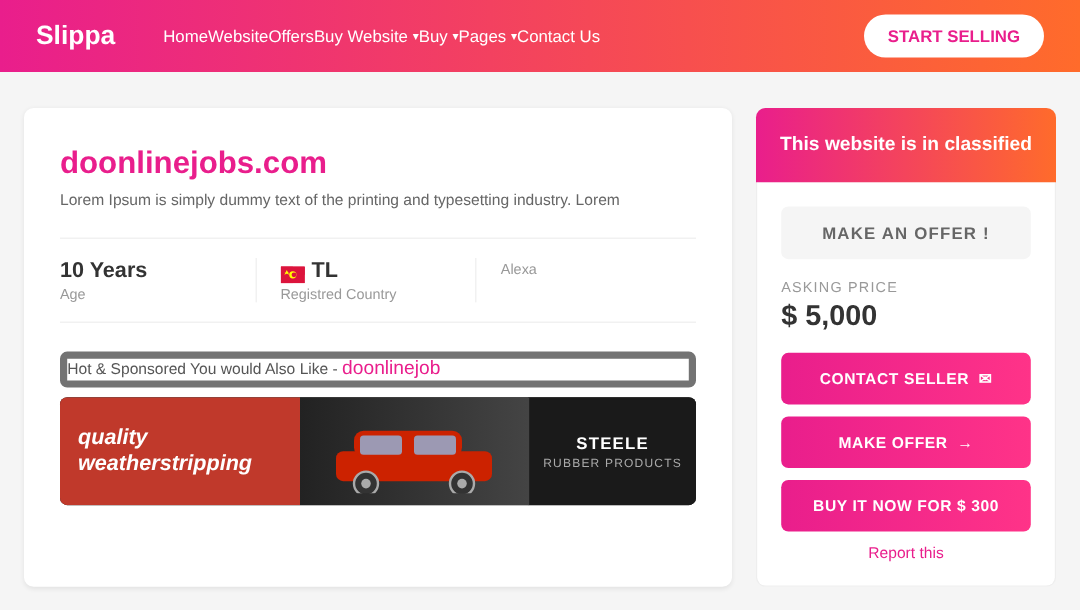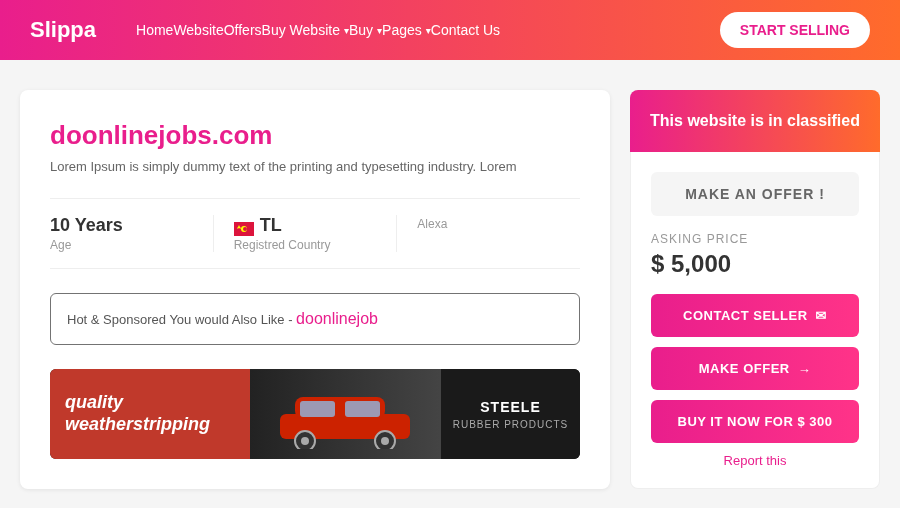--- a/index.html
+++ b/index.html
@@ -113,24 +113,23 @@
       border: none;
       width: 100%;
       padding: 14px;
       border-radius: 6px;
       font-size: 15px;
       font-weight: bold;
       cursor: pointer;
       margin-bottom: 20px;
     }
     .sponsored-box {
-      border: 1px solid #737373;
+      border: 6px solid #737373;
       border-radius: 6px;
-      padding: 16px;
-      margin-bottom: 24px;
+      margin-bottom: 8px;
     }
     .sponsored-text {
       font-size: 13px;
       color: #555;
     }
     .sponsored-link {
       color: #e91e8c;
       text-decoration: none;
     }
     .ad-banner {

